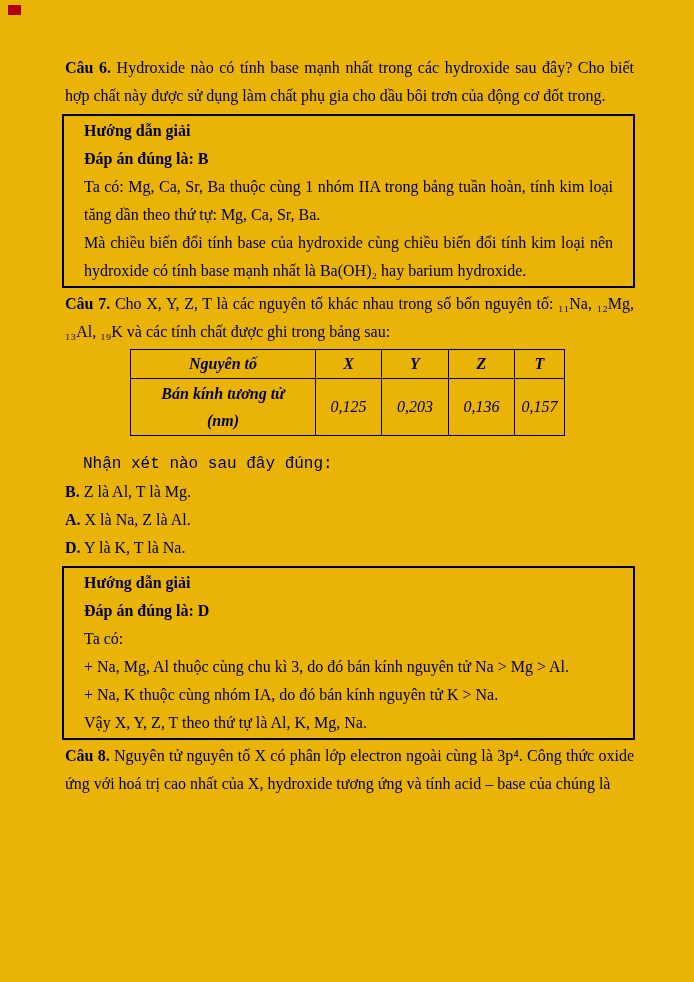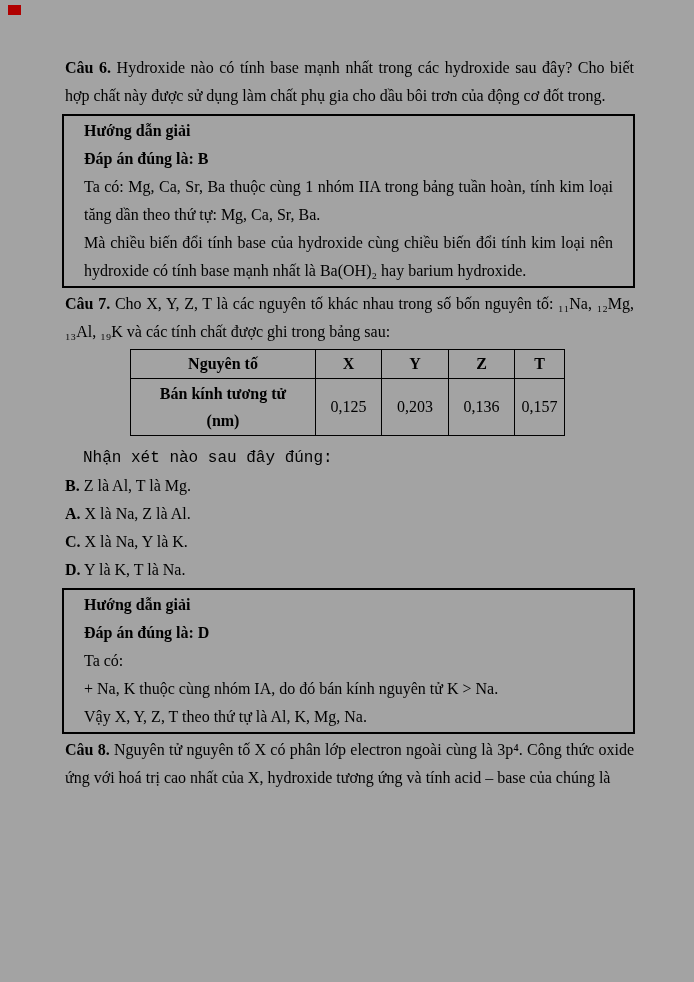--- a/index.html
+++ b/index.html
@@ -5,21 +5,21 @@
   * { margin: 0; padding: 0; box-sizing: border-box; }
   html, body { background: #ffffff; }
   body {
     width: 694px; height: 982px;
     font-family: "Liberation Serif", "DejaVu Serif", serif;
     font-size: 16px; color: #000;
   }
   .page {
     position: relative;
     width: 694px; height: 982px;
-    background: #a3a3a3;
+    background: #eab308;
     overflow: hidden;
   }
   .corner-marker {
     position: absolute;
     left: 8px; top: 5px;
     width: 13px; height: 10px;
     background: #b00000;
   }
   .content { padding: 54px 60px 0 65px; }
   .para {
@@ -31,21 +31,22 @@
   .bold { font-weight: bold; }
   .indent { padding-left: 18px; font-family: Liberation Mono, monospace; }
   .solution-box {
     border: 2px solid #000;
     padding: 1px 20px;
     margin: 4px 0 2px -3px;
     width: 573px;
   }
   .q7-table {
     border-collapse: collapse;
-    margin: 3px 0 8px 65px;
+    margin: 3px 0 14px 65px;
+    font-style: italic;
   }
   .q7-table th, .q7-table td {
     border: 1.5px solid #000;
     text-align: center;
     vertical-align: middle;
     font-size: 16px;
     padding: 0;
   }
   .q7-table .c0 { width: 185px; }
   .q7-table .c1 { width: 66px; }
@@ -97,28 +98,28 @@
         <td class="c4 cell-val">0,157</td>
       </tr>
     </tbody>
       </table>
 
     <p class="line indent">Nhận xét nào sau đây đúng:</p>
 
     <div>
       <p class="line"><b class="qlabel">B.</b> <span>Z là Al, T là Mg.</span></p>
       <p class="line"><b class="qlabel">A.</b> <span>X là Na, Z là Al.</span></p>
-      <p class="line"><b class="qlabel">C.</b> <span>X là Na, Y là K.</span></p>
       <p class="line"><b class="qlabel">D.</b> <span>Y là K, T là Na.</span></p>
     </div>
 
     <div class="solution-box">
       <p class="line bold">Hướng dẫn giải</p>
       <p class="line bold">Đáp án đúng là: D</p>
       <p class="para">Ta có:</p>
+      <p class="para">+ Na, Mg, Al thuộc cùng chu kì 3, do đó bán kính nguyên tử Na &gt; Mg &gt; Al.</p>
       <p class="para">+ Na, K thuộc cùng nhóm IA, do đó bán kính nguyên tử K &gt; Na.</p>
       <p class="para">Vậy X, Y, Z, T theo thứ tự là Al, K, Mg, Na.</p>
     </div>
 
     <p class="para"><b class="qlabel">Câu 8.</b> <span>Nguyên tử nguyên tố X có phân lớp electron ngoài cùng là 3p⁴. Công thức oxide ứng với hoá trị cao nhất của X, hydroxide tương ứng và tính acid – base của chúng là</span></p>
 
   </div>
 </div>
 
 </body></html>

